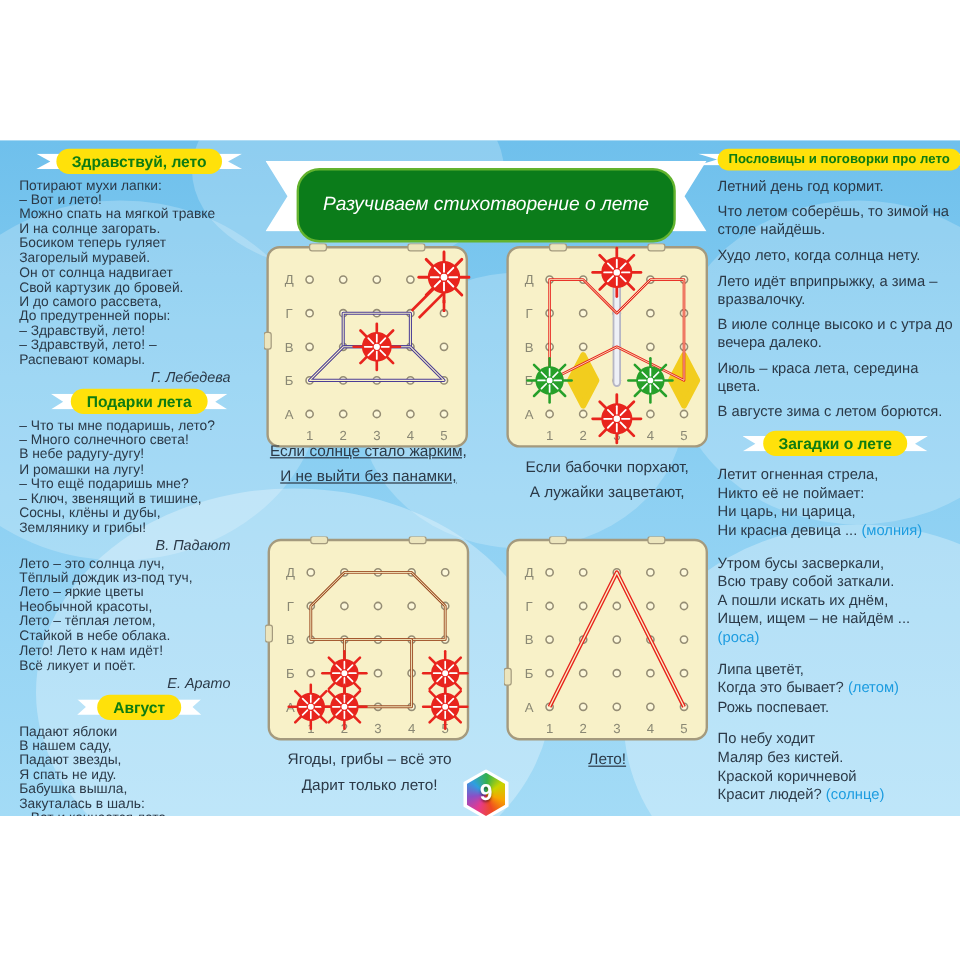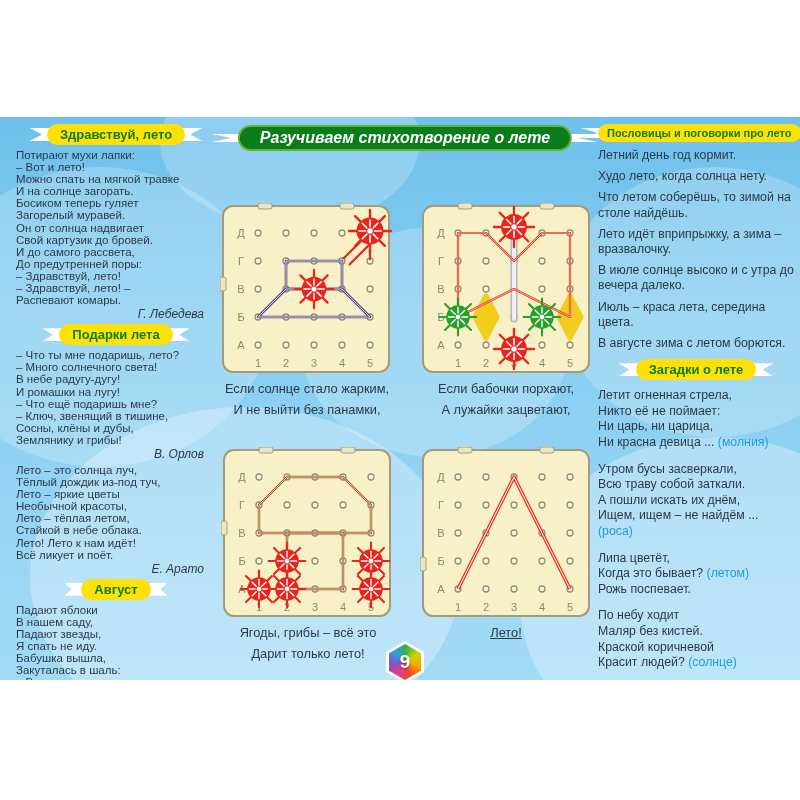--- a/index.html
+++ b/index.html
@@ -22,28 +22,28 @@
     clip-path:polygon(0 0,100% 0,93% 50%,100% 100%,0 100%,7% 50%);}
   .pill{position:relative;z-index:1;background:#ffe10a;border-radius:13px;
     padding:3px 13px;font-weight:bold;font-size:13px;color:#0e7c12;white-space:nowrap;}
   .pill.small{font-size:11px;padding:3px 9px;}
 
   
   .banner-wrap{position:absolute;left:405px;top:8px;transform:translateX(-50%);}
   .banner-ribbon{position:absolute;left:-26px;right:-26px;top:9px;bottom:9px;background:#ffffff;
     clip-path:polygon(0 0,100% 0,95% 50%,100% 100%,0 100%,5% 50%);}
   .banner{position:relative;z-index:1;background:#0b7c1a;border:2px solid #62b32e;border-radius:19px;
-    color:#ffffff;font-weight:bold;font-style:italic;font-size:16px;padding:2px 20px;white-space:nowrap;}
+    color:#ffffff;font-weight:normal;font-style:italic;font-size:16px;padding:20px 20px;white-space:nowrap;margin-top:15px;}
 
   
   .left-col{position:absolute;left:16px;top:4px;width:200px;}
   .right-col{position:absolute;left:598px;top:4px;width:196px;}
   .poem{margin:0 0 1px 0;}
   .poem-line{font-size:11.5px;line-height:12.1px;white-space:nowrap;}
-  .author{font-size:12px;font-style:italic;text-align:right;margin:1px 12px 3px 0;line-height:14px;}
+  .author{font-size:12px;font-style:italic;text-align:right;margin:1px 24px 3px 0;line-height:14px;}
   .proverb{font-size:12.3px;line-height:15.2px;margin:0 0 6px 0;}
   .riddle{margin:0 0 11px 0;}
   .riddle-line{font-size:12.3px;line-height:15.6px;}
   .answer{color:#1c9ce0;}
 
   
   .geoboard{position:absolute;width:172px;height:172px;}
   .geoboard text{font-size:11px;fill:#8a8874;text-anchor:middle;
     font-family:"Liberation Sans","DejaVu Sans",sans-serif;}
   .caption{position:absolute;width:176px;text-align:center;font-size:12.8px;line-height:21px;}
@@ -129,21 +129,21 @@
     <div class="poem">
       <div class="poem-line">– Что ты мне подаришь, лето?</div>
       <div class="poem-line">– Много солнечного света!</div>
       <div class="poem-line">В небе радугу-дугу!</div>
       <div class="poem-line">И ромашки на лугу!</div>
       <div class="poem-line">– Что ещё подаришь мне?</div>
       <div class="poem-line">– Ключ, звенящий в тишине,</div>
       <div class="poem-line">Сосны, клёны и дубы,</div>
       <div class="poem-line">Землянику и грибы!</div>
     </div>
-    <div class="author">В. Орлов</div>
+    <div class="author">В. Падают</div>
 
     <div class="poem">
       <div class="poem-line">Лето – это солнца луч,</div>
       <div class="poem-line">Тёплый дождик из-под туч,</div>
       <div class="poem-line">Лето – яркие цветы</div>
       <div class="poem-line">Необычной красоты,</div>
       <div class="poem-line">Лето – тёплая летом,</div>
       <div class="poem-line">Стайкой в небе облака.</div>
       <div class="poem-line">Лето! Лето к нам идёт!</div>
       <div class="poem-line">Всё ликует и поёт.</div>
@@ -279,21 +279,21 @@
     <g fill="none" stroke-linejoin="round">
       <polygon points="38,114 38,30 66,30 94,58 122,30 150,30 150,114 94,86" stroke="#e8241d" stroke-width="2.2" fill="none"></polygon>
       <polygon points="38,114 38,30 66,30 94,58 122,30 150,30 150,114 94,86" stroke="#f8f1c8" stroke-width="0.7" fill="none"></polygon>
     </g>
     <use href="#sunsym" x="71" y="1" width="46" height="46" style="color:#e8241d"></use>
     <use href="#sunsym" x="71" y="123" width="46" height="46" style="color:#e8241d"></use>
     <use href="#sunsym" x="17" y="93" width="42" height="42" style="color:#26a02a"></use>
     <use href="#sunsym" x="101" y="93" width="42" height="42" style="color:#26a02a"></use>
   </svg>
 
-  <div class="caption" style="left:219px;top:261px;">
+  <div class="caption" style="left:219px;top:248px;text-decoration:underline;">
     <div>Если солнце стало жарким,</div>
     <div>И не выйти без панамки,</div>
   </div>
   <div class="caption" style="left:418px;top:261px;">
     <div>Если бабочки порхают,</div>
     <div>А лужайки зацветают,</div>
   </div>
 
   <svg class="geoboard" style="left:221px;top:330px;" viewBox="0 0 172 172">
     <rect x="3" y="3" width="166" height="166" rx="10" fill="#f8f1c8" stroke="#a49a7e" stroke-width="2"></rect>
@@ -414,22 +414,22 @@
     <div class="badge-inner">9</div>
   </div>
 
   <div class="right-col">
     <div class="pill-wrap">
       <div class="ribbon"></div>
       <div class="pill small">Пословицы и поговорки про лето</div>
     </div>
     <div style="margin-top:6px;">
       <div class="proverb">Летний день год кормит.</div>
+      <div class="proverb">Что летом соберёшь, то зимой на столе найдёшь.</div>
       <div class="proverb">Худо лето, когда солнца нету.</div>
-      <div class="proverb">Что летом соберёшь, то зимой на столе найдёшь.</div>
       <div class="proverb">Лето идёт вприпрыжку, а зима – вразвалочку.</div>
       <div class="proverb">В июле солнце высоко и с утра до вечера далеко.</div>
       <div class="proverb">Июль – краса лета, середина цвета.</div>
       <div class="proverb">В августе зима с летом борются.</div>
     </div>
 
     <div class="pill-wrap" style="margin-top:8px;margin-bottom:8px;">
       <div class="ribbon"></div>
       <div class="pill">Загадки о лете</div>
     </div>

